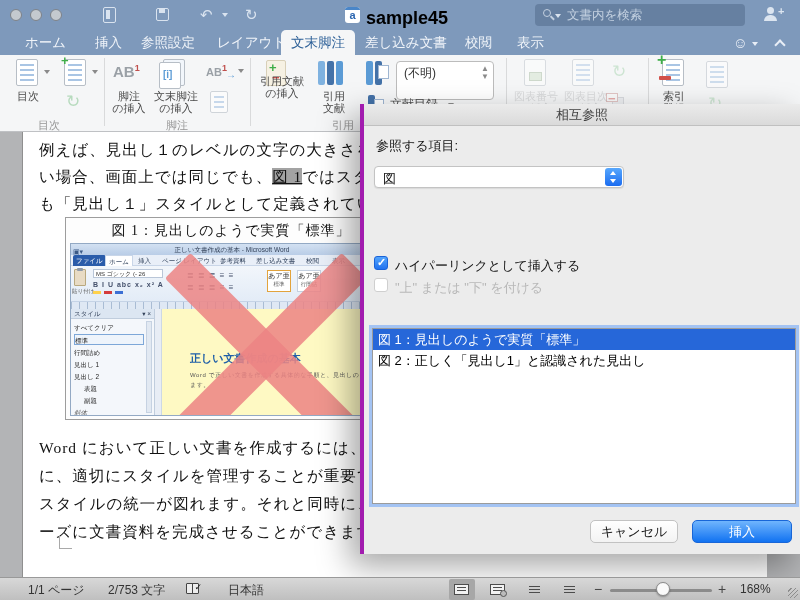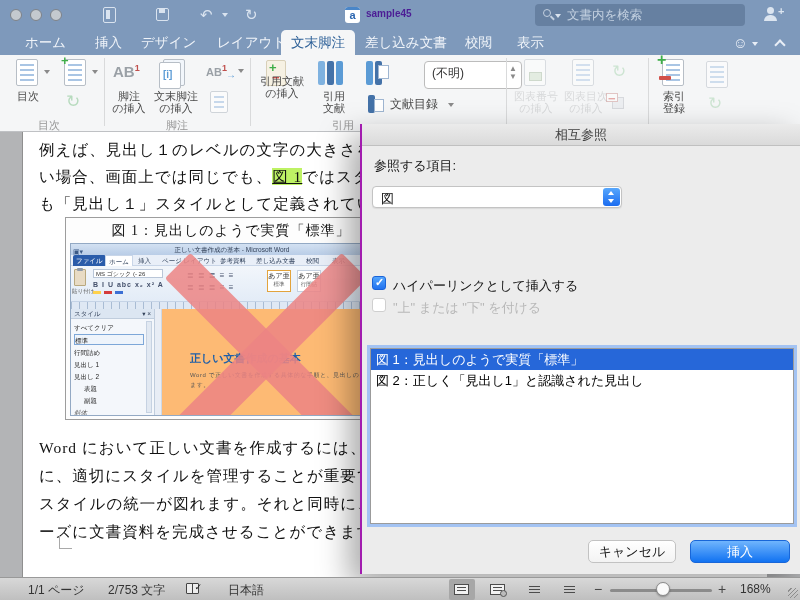--- a/index.html
+++ b/index.html
@@ -13,21 +13,21 @@
         background:#c4c9cf; border:1px solid #7d8289; }
   .qat-glyph { position:absolute; color:#d9e3ef; font-size:15px; line-height:15px; }
   .qat-doc { position:absolute; width:13px; height:16px; border:1.5px solid #d9e3ef; border-radius:2px; }
   .qat-doc::after { content:""; position:absolute; left:2px; top:2px; width:4px; height:9px; background:#d9e3ef; }
   .qat-save { position:absolute; width:13px; height:13px; border:1.5px solid #d9e3ef; border-radius:2px; }
   .qat-save::after { content:""; position:absolute; left:2px; top:-1px; width:6px; height:5px; background:#d9e3ef; }
   .mini-caret { position:absolute; width:0; height:0; border-left:3.5px solid transparent; border-right:3.5px solid transparent; border-top:4px solid #d9e3ef; }
   #doc-badge { position:absolute; left:345px; top:7px; width:15px; height:16px; background:#fff; border-radius:3px;
                color:#2b66b0; font-weight:bold; font-size:11px; text-align:center; line-height:16px; }
   #doc-badge::before { content:""; position:absolute; left:0; top:0; right:0; height:3px; background:#4a86c8; border-radius:3px 3px 0 0; }
-  #win-title { position:absolute; left:366px; top:8px; color:#4c1d95; font-size:10px; font-weight:bold; }
+  #win-title { position:absolute; left:366px; top:8px; color:#000000; font-size:18px; font-weight:bold; }
   #searchbox { position:absolute; left:535px; top:4px; width:210px; height:22px; background:rgba(20,40,70,.22);
                border-radius:4px; color:#c3d0e0; font-size:12.5px; line-height:22px; }
   .mag { position:absolute; left:8px; top:5px; width:8px; height:8px; border:1.5px solid #c3d0e0; border-radius:50%; }
   .mag::after { content:""; position:absolute; left:6px; top:7px; width:5px; height:1.5px; background:#c3d0e0; transform:rotate(45deg); }
   #search-ph { position:absolute; left:32px; top:0; }
   .share-head { position:absolute; width:7px; height:7px; border-radius:50%; background:#dce5f0; }
   .share-body { position:absolute; width:13px; height:6px; border-radius:6px 6px 0 0; background:#dce5f0; }
   .share-plus { position:absolute; color:#dce5f0; font-size:11px; font-weight:bold; }
 
   
@@ -48,30 +48,30 @@
   .ic-doc .lines { position:absolute; left:3px; right:3px; top:4px; bottom:4px;
                    background:repeating-linear-gradient(180deg,#a9c5e4 0 2px,transparent 2px 5px); }
   .badge-plus { position:absolute; font-weight:bold; color:#3fae49; font-size:13px; line-height:10px; }
   .badge-minus { position:absolute; font-weight:bold; color:#d2504a; font-size:13px; line-height:10px; }
   .caret-g { position:absolute; width:0; height:0; border-left:3.5px solid transparent; border-right:3.5px solid transparent; border-top:4px solid #8a8a8a; }
   .refresh { position:absolute; color:#86c590; font-size:17px; line-height:17px; }
   .ab-txt { position:absolute; font-size:15px; font-weight:bold; color:#9aa0a6; }
   .ab-txt sup { color:#c0504d; font-size:9px; }
   .books { position:absolute; display:flex; gap:2px; }
   .books i { display:block; width:7px; height:24px; border-radius:2px; }
-  .mini-dd { position:absolute; height:28px; background:#fff; border:1px solid #bcbcbc; border-radius:4px; font-size:12px; color:#333;margin-left:28px; }
+  .mini-dd { position:absolute; height:39px; background:#fff; border:1px solid #bcbcbc; border-radius:4px; font-size:12px; color:#333; }
   .mini-dd .v { position:absolute; left:7px; top:3px; }
   .mini-dd .st { position:absolute; right:4px; top:3px; color:#8a8a8a; font-size:8px; line-height:8px; }
   .scroll-ic { position:absolute; width:20px; height:26px; background:#f6f1e3; border:1px solid #d8cfb8; border-radius:2px; }
 
   
   #docarea { position:absolute; left:0; top:132px; width:800px; height:445px; background:#b3b4b6; }
   #page { position:absolute; left:22px; top:0; width:745px; height:445px; background:#fff; border-left:1px solid #8f8f8f; }
   .dline { position:absolute; font-family:"Liberation Serif", serif; font-size:15.5px; color:#111; letter-spacing:1px; white-space:nowrap; }
-  .fld { background:#bef264;text-decoration:underline; }
+  .fld { background:#a3a3a3;text-decoration:underline; }
   #figure { position:absolute; left:42px; top:85px; width:332px; height:203px; border:1px solid #9d9d9d; background:#fdfdfd; }
   #figcap { position:absolute; left:0; top:4px; width:330px; text-align:center; font-family:"Liberation Serif", serif; font-size:14px; color:#111; letter-spacing:1px; }
   #pagemark { position:absolute; left:36px; top:404px; width:13px; height:13px; border-left:1px solid #a9a9a9; border-bottom:1px solid #a9a9a9; }
 
   
   #mini { position:absolute; left:4px; top:25px; width:324px; height:173px; border:1px solid #93a9c4; background:#dce6f2; overflow:hidden; font-size:6.5px; color:#333; }
   #m-title { position:absolute; left:0; top:0; right:0; height:11px; background:linear-gradient(#d3e1f2,#b9cde7); text-align:center; line-height:11px; color:#33425a; }
   #m-qat { position:absolute; left:2px; top:2px; color:#3c5a86; font-size:7px; }
   #m-tabs { position:absolute; left:0; top:11px; right:0; height:11px; background:#e9eff8; border-bottom:1px solid #c9d6e8; }
   .m-tab { position:absolute; top:0; height:11px; line-height:11px; padding:0 3px; color:#2b3d57; }
@@ -89,28 +89,28 @@
   #m-ruler { position:absolute; left:0; top:58px; right:0; height:7px; background:#dfe8f4;
              background-image:repeating-linear-gradient(90deg,#a9bcd4 0 1px,transparent 1px 8px); }
   #m-styles { position:absolute; left:0; top:65px; width:84px; bottom:0; background:#f4f7fb; border-right:1px solid #c0cddd; }
   #m-styles-h { position:absolute; left:0; top:0; right:0; height:10px; background:#dce6f2; border-bottom:1px solid #c0cddd; padding-left:3px; line-height:10px; color:#33425a; }
   .m-sitem { position:absolute; left:3px; right:10px; height:11px; line-height:11px; color:#222; }
   .m-sitem.sel { border:1px solid #7da7d8; background:#eef4fb; }
   .m-sitem.ind { padding-left:10px; font-family:"Liberation Serif", serif; }
   .m-sitem.it { font-style:italic; color:#666; }
   #m-sscroll { position:absolute; right:2px; top:12px; width:6px; bottom:2px; background:#e2e9f2; border:1px solid #c6d2e2; }
   #m-vscroll { position:absolute; left:84px; top:65px; width:7px; bottom:0; background:#e8edf5; border-right:1px solid #cdd8e6; }
-  #m-page { position:absolute; left:91px; top:65px; right:0; bottom:0; background:#fdba74;padding-left:16px; }
+  #m-page { position:absolute; left:91px; top:65px; right:0; bottom:0; background:#fef9c3;padding-left:16px; }
   #m-head { position:absolute; left:28px; top:42px; font-size:11px; font-weight:bold; color:#1f5fa8; white-space:nowrap; }
   .m-body { position:absolute; left:28px; font-size:6px; color:#555; white-space:nowrap; letter-spacing:.5px; }
   .xbar { position:absolute; width:250px; height:36px; background:rgba(236,132,132,.85); border-radius:3px; z-index:5; }
 
   
-  #dialog { position:absolute; left:360px; top:124px; width:440px; height:450px; background:#ececec;
-            box-shadow:-10px 12px 30px rgba(0,0,0,.35); z-index:50; border-left:2px solid #a21caf; }
+  #dialog { position:absolute; left:360px; top:104px; width:440px; height:450px; background:#ececec;
+            box-shadow:-10px 12px 30px rgba(0,0,0,.35); z-index:50; border-left:4px solid #a21caf; }
   #dlg-title { position:absolute; left:0; top:0; right:0; height:22px; background:linear-gradient(#ebebeb,#dadada);
                border-bottom:1px solid #c0c0c0; text-align:center; line-height:22px; font-size:13px; color:#3f3f3f; }
   .dlabel { position:absolute; font-size:13px; color:#151515; }
   .dlabel.dim { color:#b8b8b8; }
   .mselect { position:absolute; width:250px; height:22px; background:#fff; border:1px solid #c3c3c3; border-radius:4px; box-shadow:0 1px 1px rgba(0,0,0,.08); }
   .mselect .val { position:absolute; left:8px; top:3px; font-size:13px; color:#111; }
   .mselect .step { position:absolute; right:1px; top:1px; width:17px; height:18px; border-radius:3px; background:linear-gradient(#58a8fd,#1b6cf0); }
   .mselect .step::before { content:""; position:absolute; left:5px; top:3px; border-left:3.5px solid transparent; border-right:3.5px solid transparent; border-bottom:4px solid #fff; }
   .mselect .step::after { content:""; position:absolute; left:5px; bottom:3px; border-left:3.5px solid transparent; border-right:3.5px solid transparent; border-top:4px solid #fff; }
   .cb { position:absolute; width:14px; height:14px; border-radius:3px; }
@@ -169,21 +169,21 @@
     <div>
       <span class="share-head" style="left:767px; top:7px"></span>
       <span class="share-body" style="left:764px; top:15px"></span>
       <span class="share-plus" style="left:778px; top:5px">+</span>
     </div>
   </div>
 
   <div id="tabrow">
     <span class="tab" style="left:15px">ホーム</span>
     <span class="tab" style="left:85px">挿入</span>
-    <span class="tab" style="left:131px">デザイン</span>
+    <span class="tab" style="left:131px">参照設定</span>
     <span class="tab" style="left:207px">レイアウト</span>
     <span class="tab active" style="left:281px">文末脚注</span>
     <span class="tab" style="left:355px">差し込み文書</span>
     <span class="tab" style="left:455px">校閲</span>
     <span class="tab" style="left:507px">表示</span>
     <span id="smiley">☺</span>
     <span id="smiley-caret"></span>
     <span id="collapse"></span>
   </div>
 

